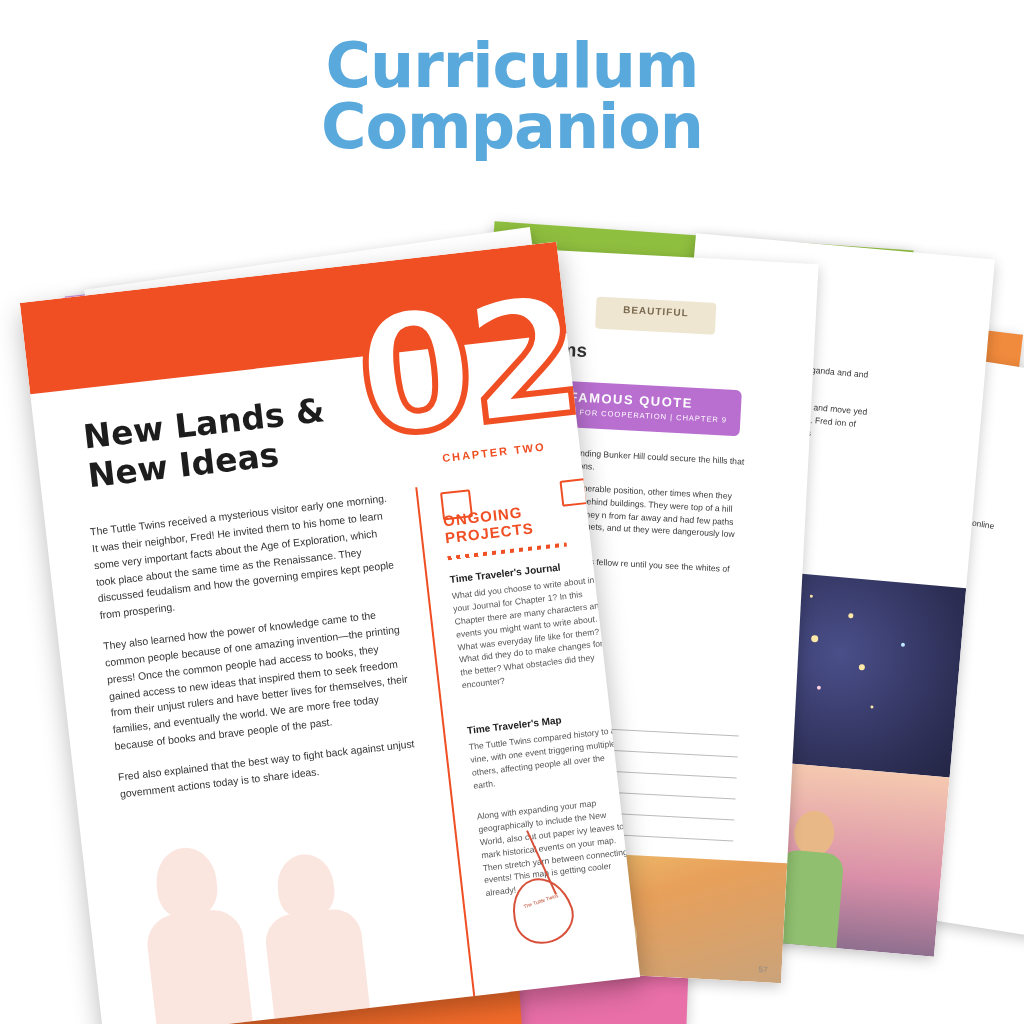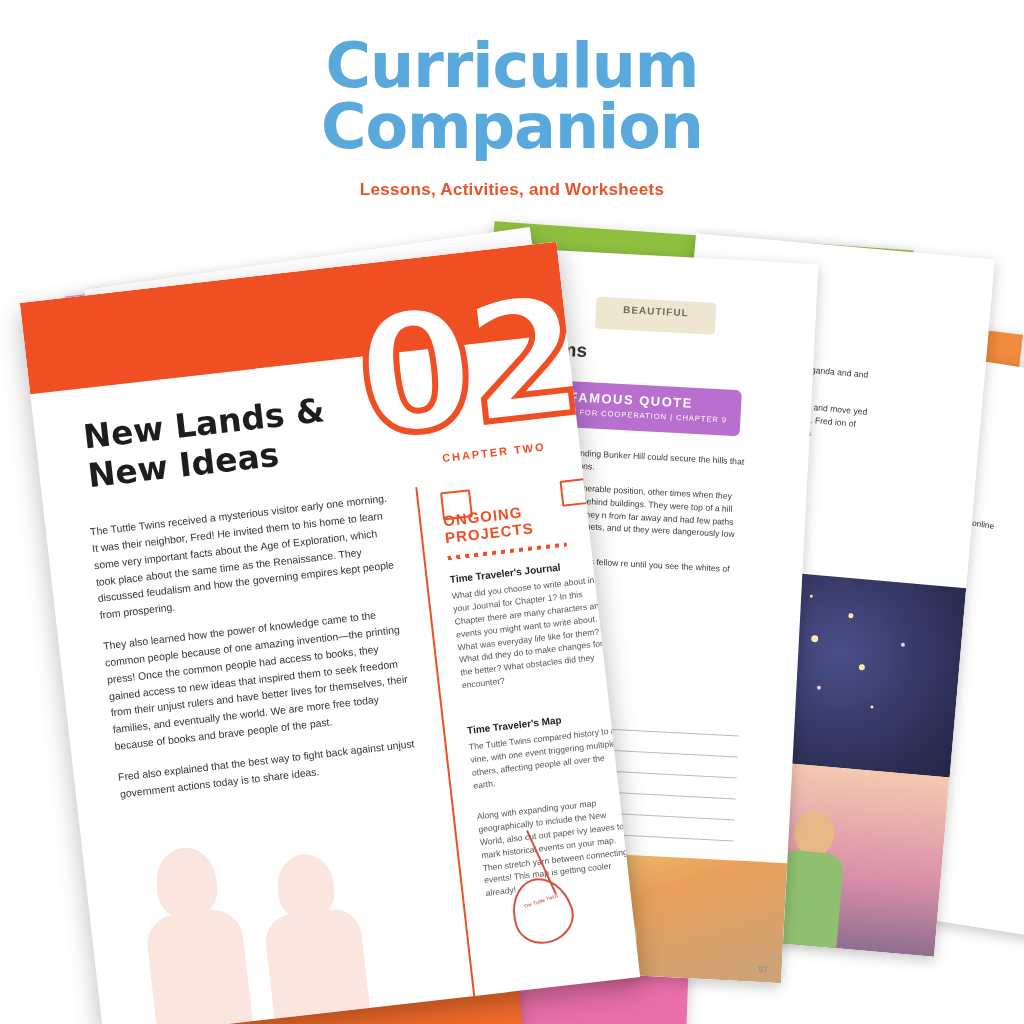--- a/index.html
+++ b/index.html
@@ -117,21 +117,20 @@
     border-radius:50% 50% 50% 50%/60% 60% 40% 40%;transform:rotate(-12deg);}
   .balloon .blab{position:absolute;left:16px;top:70px;width:40px;font-size:5px;color:#c04a32;
     transform:rotate(-12deg);text-align:center;line-height:1.2;}
 </style>
 </head>
 <body>
 
 <div class="header">
   <div class="title-line">Curriculum</div>
   <div class="title-line">Companion</div>
-  <div class="subtitle">Lessons, Activities, and Worksheets</div>
 </div>
 
 <div class="stack">
 
   <div class="sheet s-purple"></div>
   <div class="sheet s-green"></div>
   <div class="sheet s-orange-r"></div>
   <div class="sheet s-teal"></div>
   <div class="sheet s-pink-b"></div>
   <div class="sheet s-orange-b"></div>

